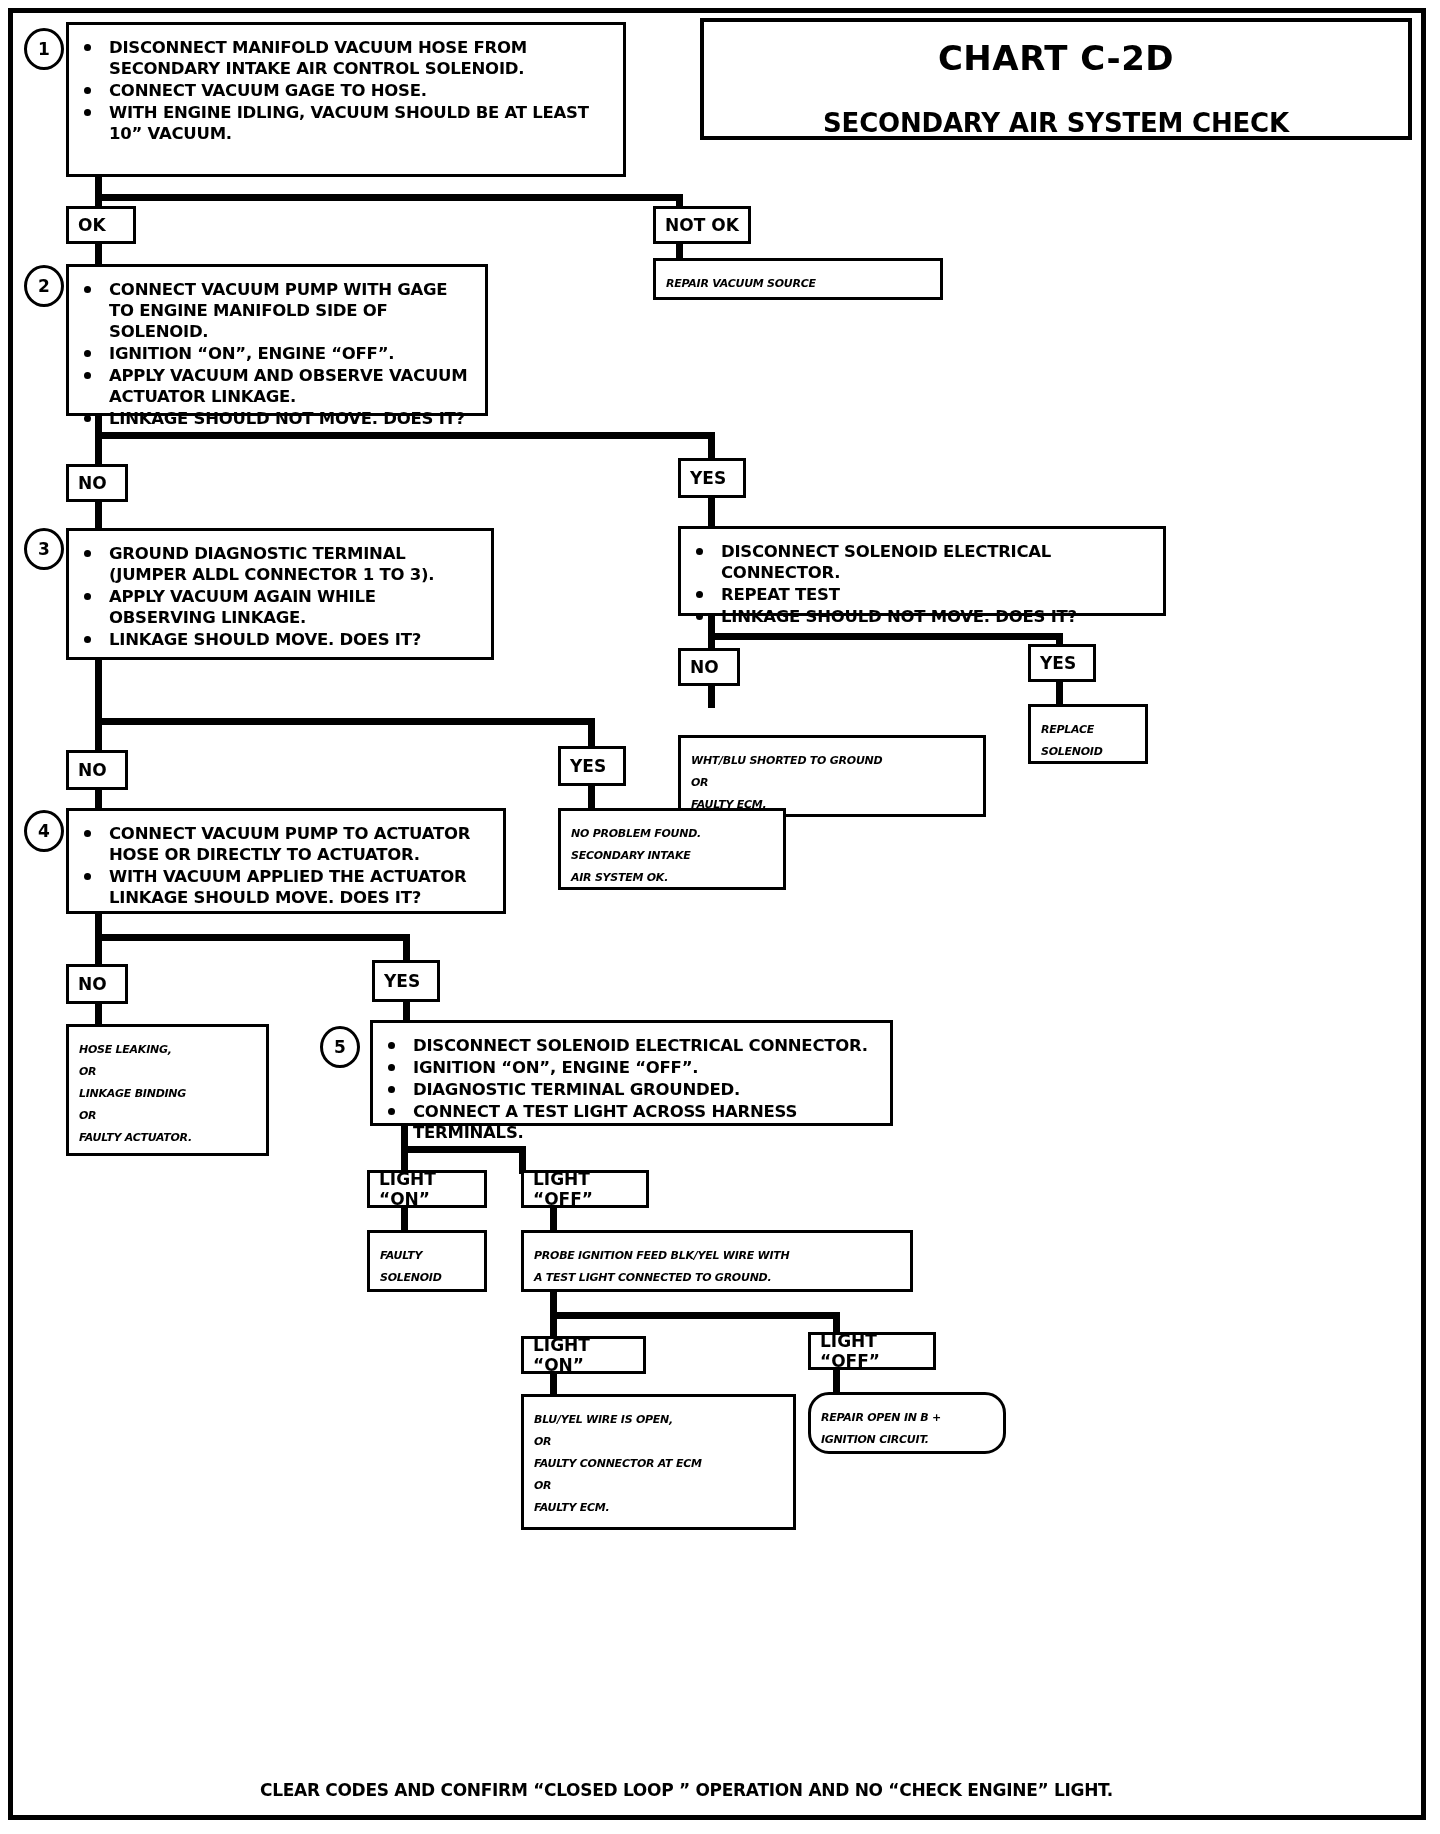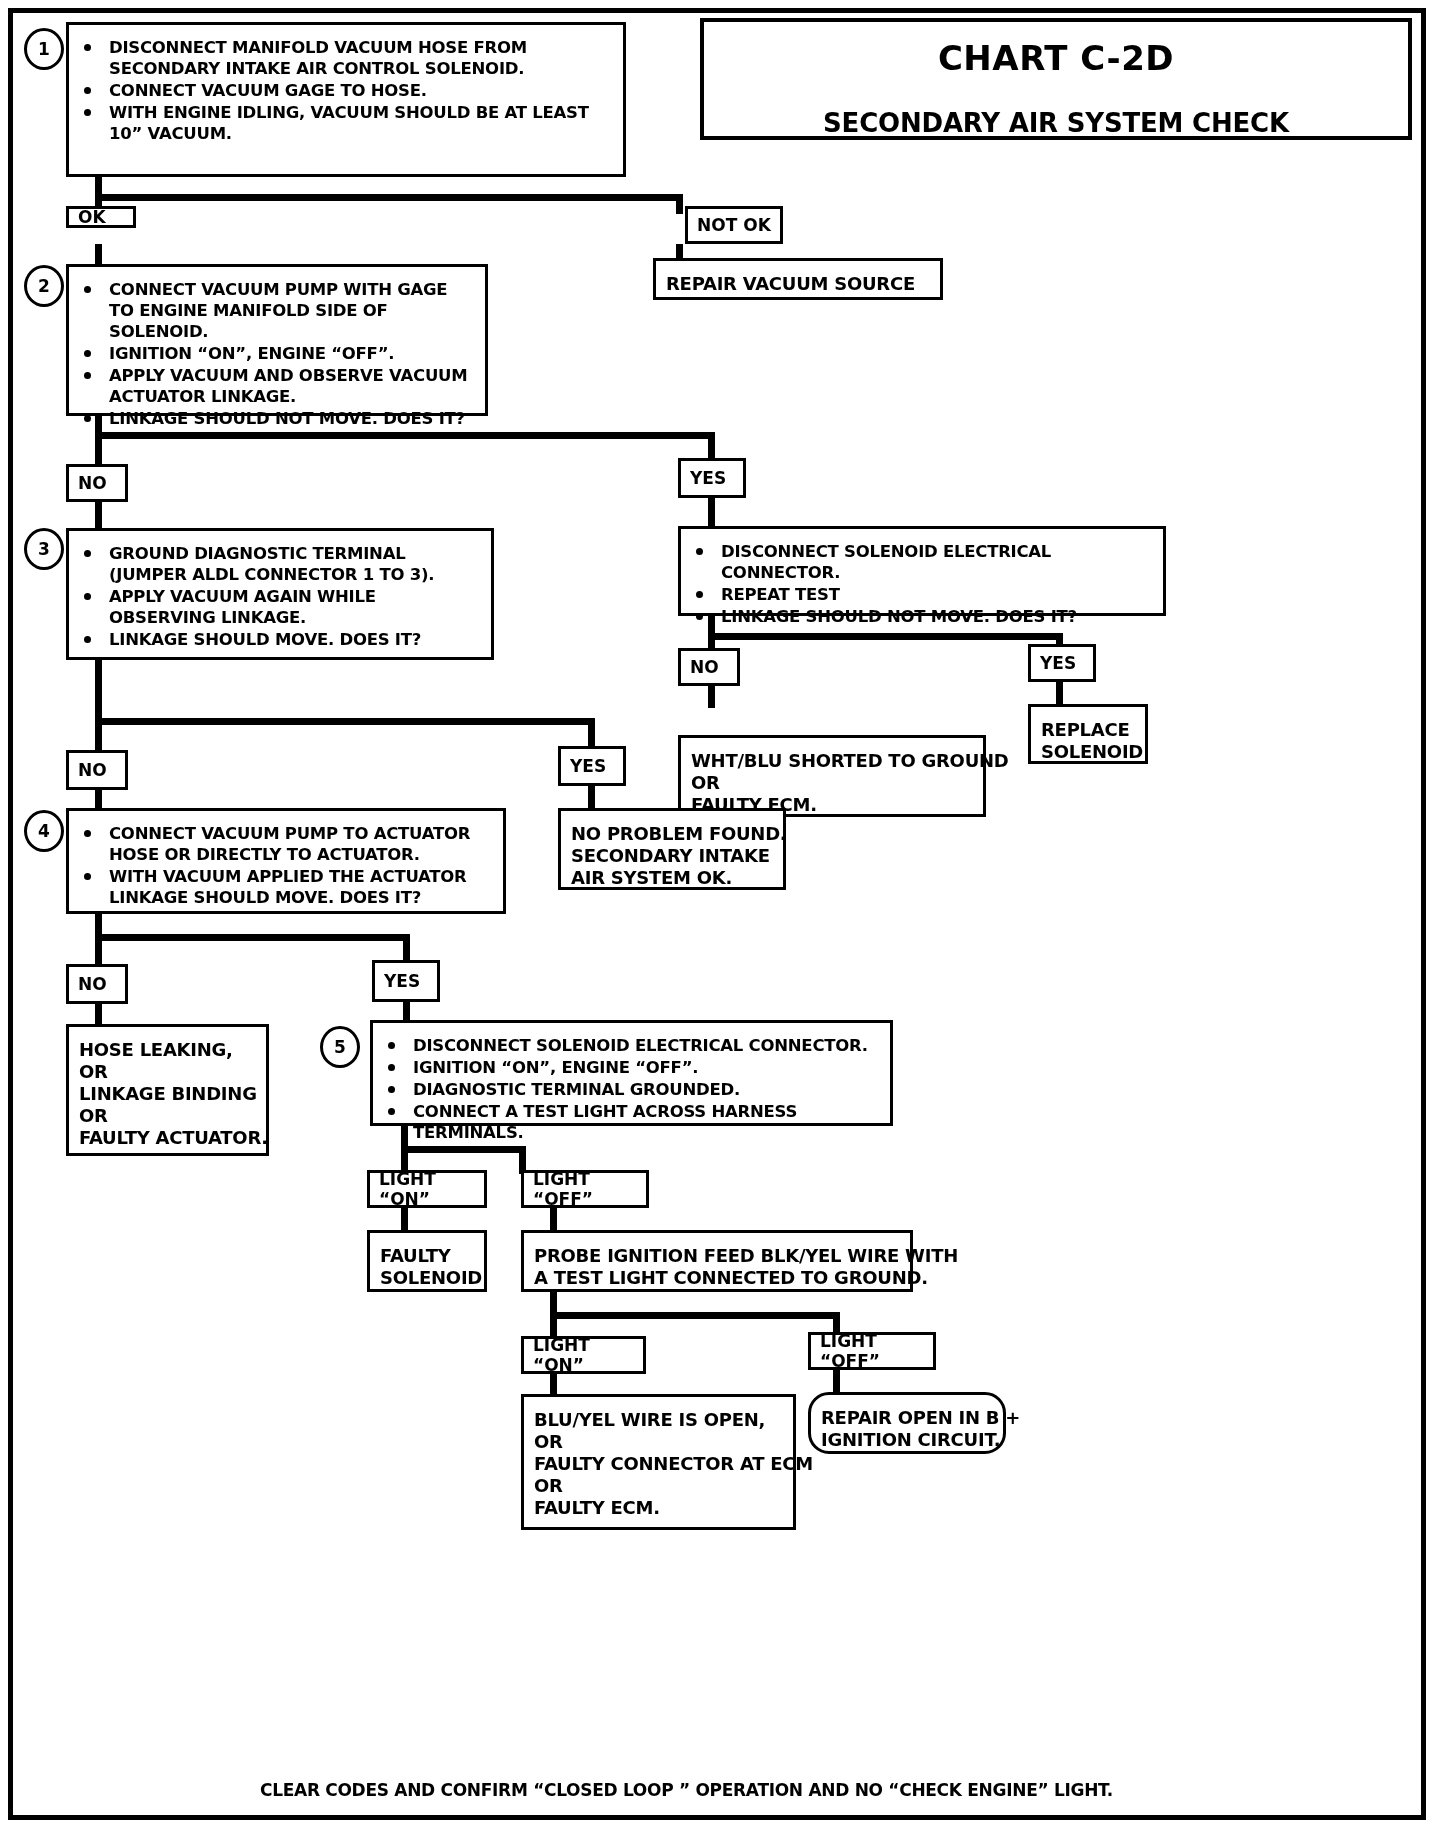--- a/index.html
+++ b/index.html
@@ -69,24 +69,25 @@
     content: "";
     position: absolute;
     left: 5px;
     top: 7px;
     width: 7px;
     height: 7px;
     border-radius: 50%;
     background: #000;
   }
   .textlines {
-    font-size: 18px;
+    font-size: 11px;
     line-height: 22px;
     font-weight: bold;
     letter-spacing: -0.25px;
+    font-style: italic;
   }
   .textlines div { white-space: pre; }
   
   .stepnum {
     position: absolute;
     width: 34px; height: 36px;
     border: 3px solid #000;
     border-radius: 50%;
     background: #fff;
     display: flex;
@@ -152,22 +153,22 @@
       <li>DISCONNECT MANIFOLD VACUUM HOSE FROM SECONDARY INTAKE AIR CONTROL SOLENOID.</li>
       <li>CONNECT VACUUM GAGE TO HOSE.</li>
       <li>WITH ENGINE IDLING, VACUUM SHOULD BE AT LEAST 10” VACUUM.</li>
     </ul>
   </div>
 
   <div class="ln" style="left:95px; top:177px; width:7px; height:35px;"></div>
   <div class="ln" style="left:95px; top:194px; width:588px; height:7px;"></div>
   <div class="ln" style="left:676px; top:194px; width:7px; height:20px;"></div>
 
-  <div class="label-box" style="left:66px; top:206px; width:70px; height:22px;">OK</div>
-  <div class="label-box" style="left:685px; top:206px; width:98px; height:38px;">NOT OK</div>
+  <div class="label-box" style="left:66px; top:206px; width:70px; height:38px;">OK</div>
+  <div class="label-box" style="left:653px; top:206px; width:98px; height:38px;">NOT OK</div>
 
   <div class="ln" style="left:95px; top:244px; width:7px; height:24px;"></div>
   <div class="ln" style="left:676px; top:244px; width:7px; height:16px;"></div>
 
   <div class="box pad" style="left:653px; top:258px; width:290px; height:42px;">
     <div class="textlines">
       <div>REPAIR VACUUM SOURCE</div>
     </div>
   </div>
 

